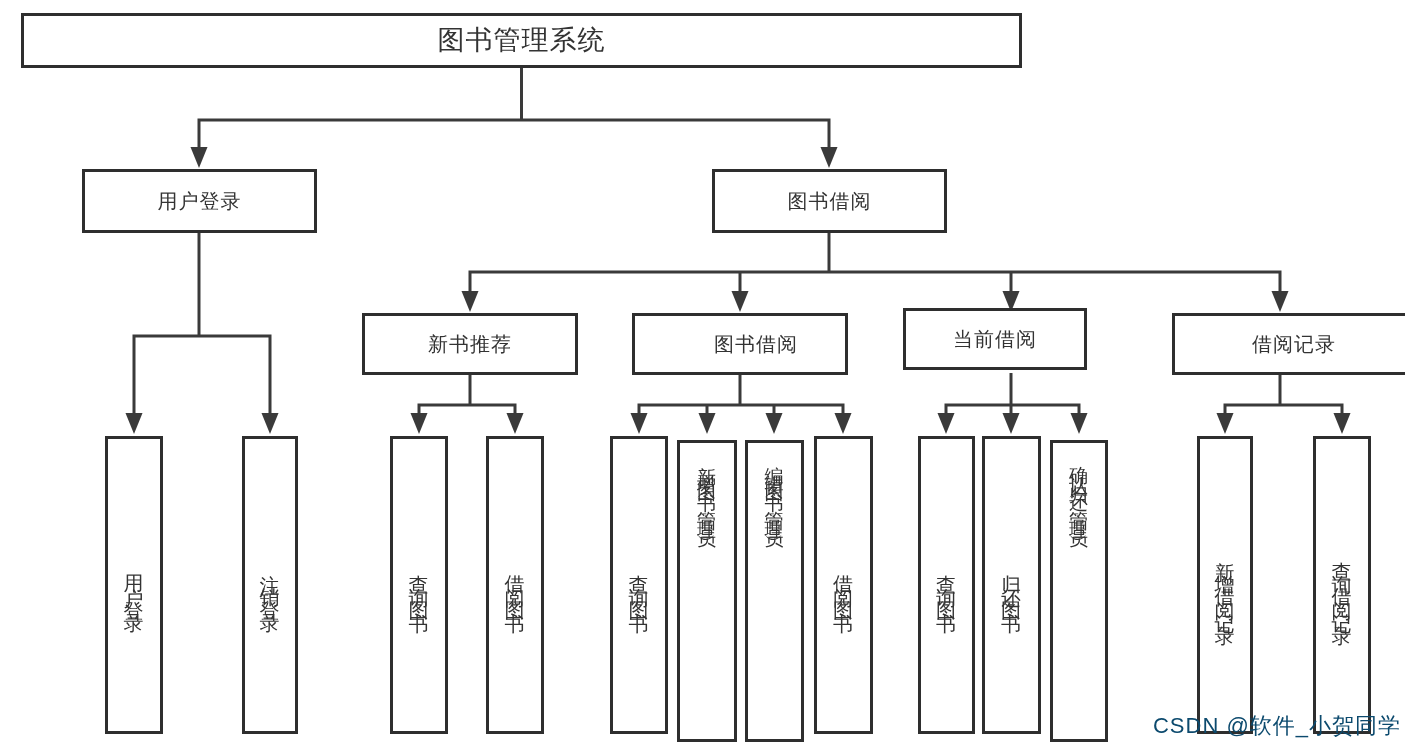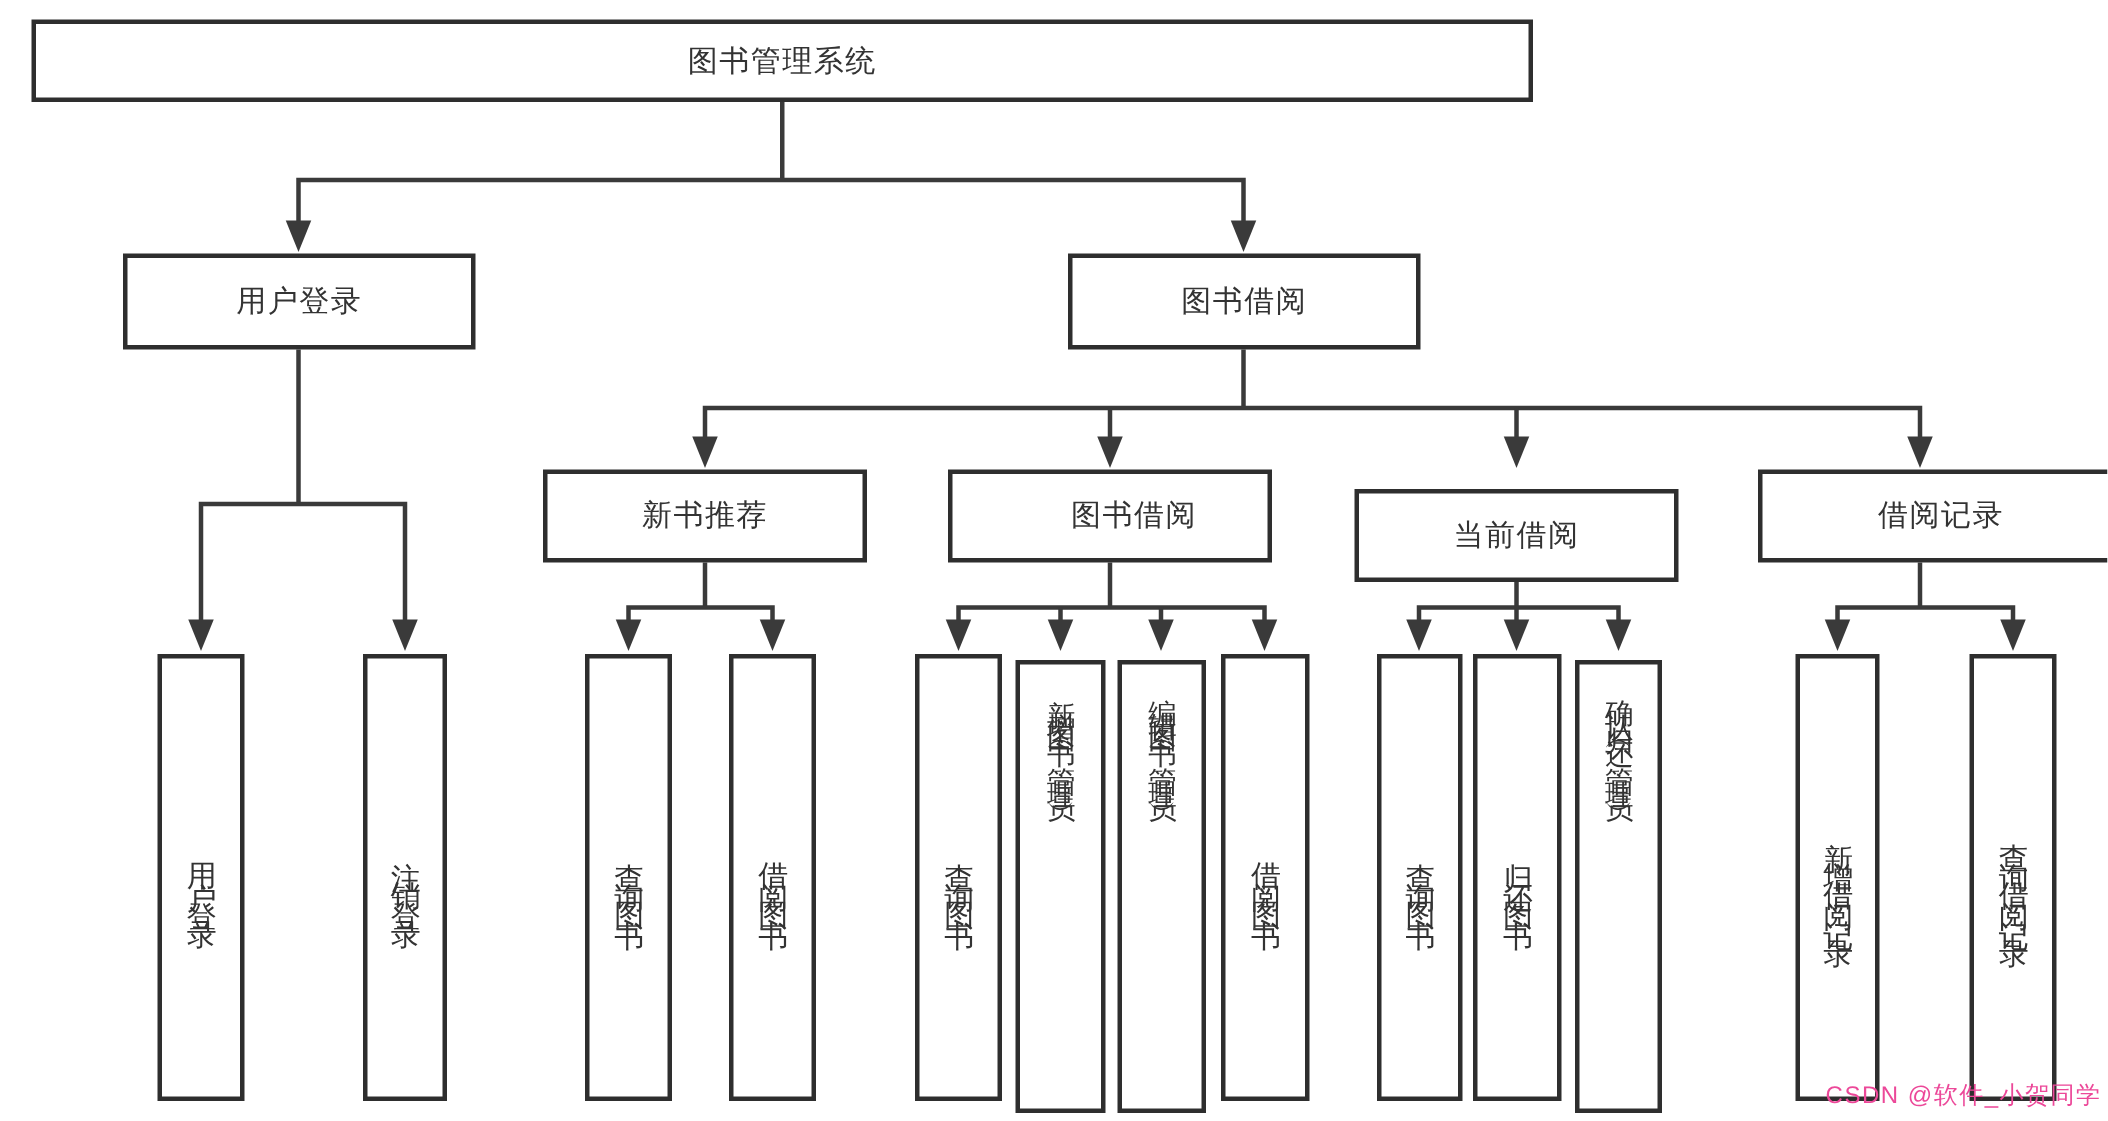--- a/index.html
+++ b/index.html
@@ -34,21 +34,21 @@
     z-index: 2;
     color: #333333;
   }
   .hnode span {
     font-size: 20px;
     letter-spacing: 1px;
     white-space: nowrap;
     line-height: 1;
   }
   .root span {
-    font-size: 20px;
+    font-size: 27px;
   }
   .vnode span {
     writing-mode: vertical-rl;
     text-orientation: mixed;
     font-size: 20px;
     line-height: 1;
     letter-spacing: 13px;
     white-space: nowrap;
   }
   .vnode.dense span {
@@ -56,22 +56,22 @@
     letter-spacing: 9px;
   }
   .vnode.dense {
     align-items: flex-start;
     padding-top: 8px;
   }
   #watermark {
     position: absolute;
     right: 4px;
     bottom: 6px;
-    font-size: 16px;
-    color: #ec4899;
+    font-size: 22px;
+    color: #0c4a6e;
     z-index: 3;
     white-space: nowrap;
     letter-spacing: 1px;
   }
 </style>
 </head>
 <body>
 
 <div id="canvas">
 
@@ -144,21 +144,21 @@
   <div class="node hnode" style="left:712px; top:169px; width:235px; height:64px;">
     <span>图书借阅</span>
   </div>
 
   <div class="node hnode" style="left:362px; top:313px; width:216px; height:62px;text-align:right;">
     <span>新书推荐</span>
   </div>
   <div class="node hnode" style="left:632px; top:313px; width:216px; height:62px;padding-left:32px;">
     <span>图书借阅</span>
   </div>
-  <div class="node hnode" style="left:903px; top:326px; width:216px; height:62px;">
+  <div class="node hnode" style="left:903px; top:308px; width:184px; height:62px;">
     <span>当前借阅</span>
   </div>
   <div class="node hnode" style="left:1172px; top:313px; width:244px; height:62px;">
     <span>借阅记录</span>
   </div>
 
   <div class="node vnode" style="left:105px; top:436px; width:58px; height:298px;">
     <span>用户登录</span>
   </div>
   <div class="node vnode" style="left:242px; top:436px; width:56px; height:298px;">

